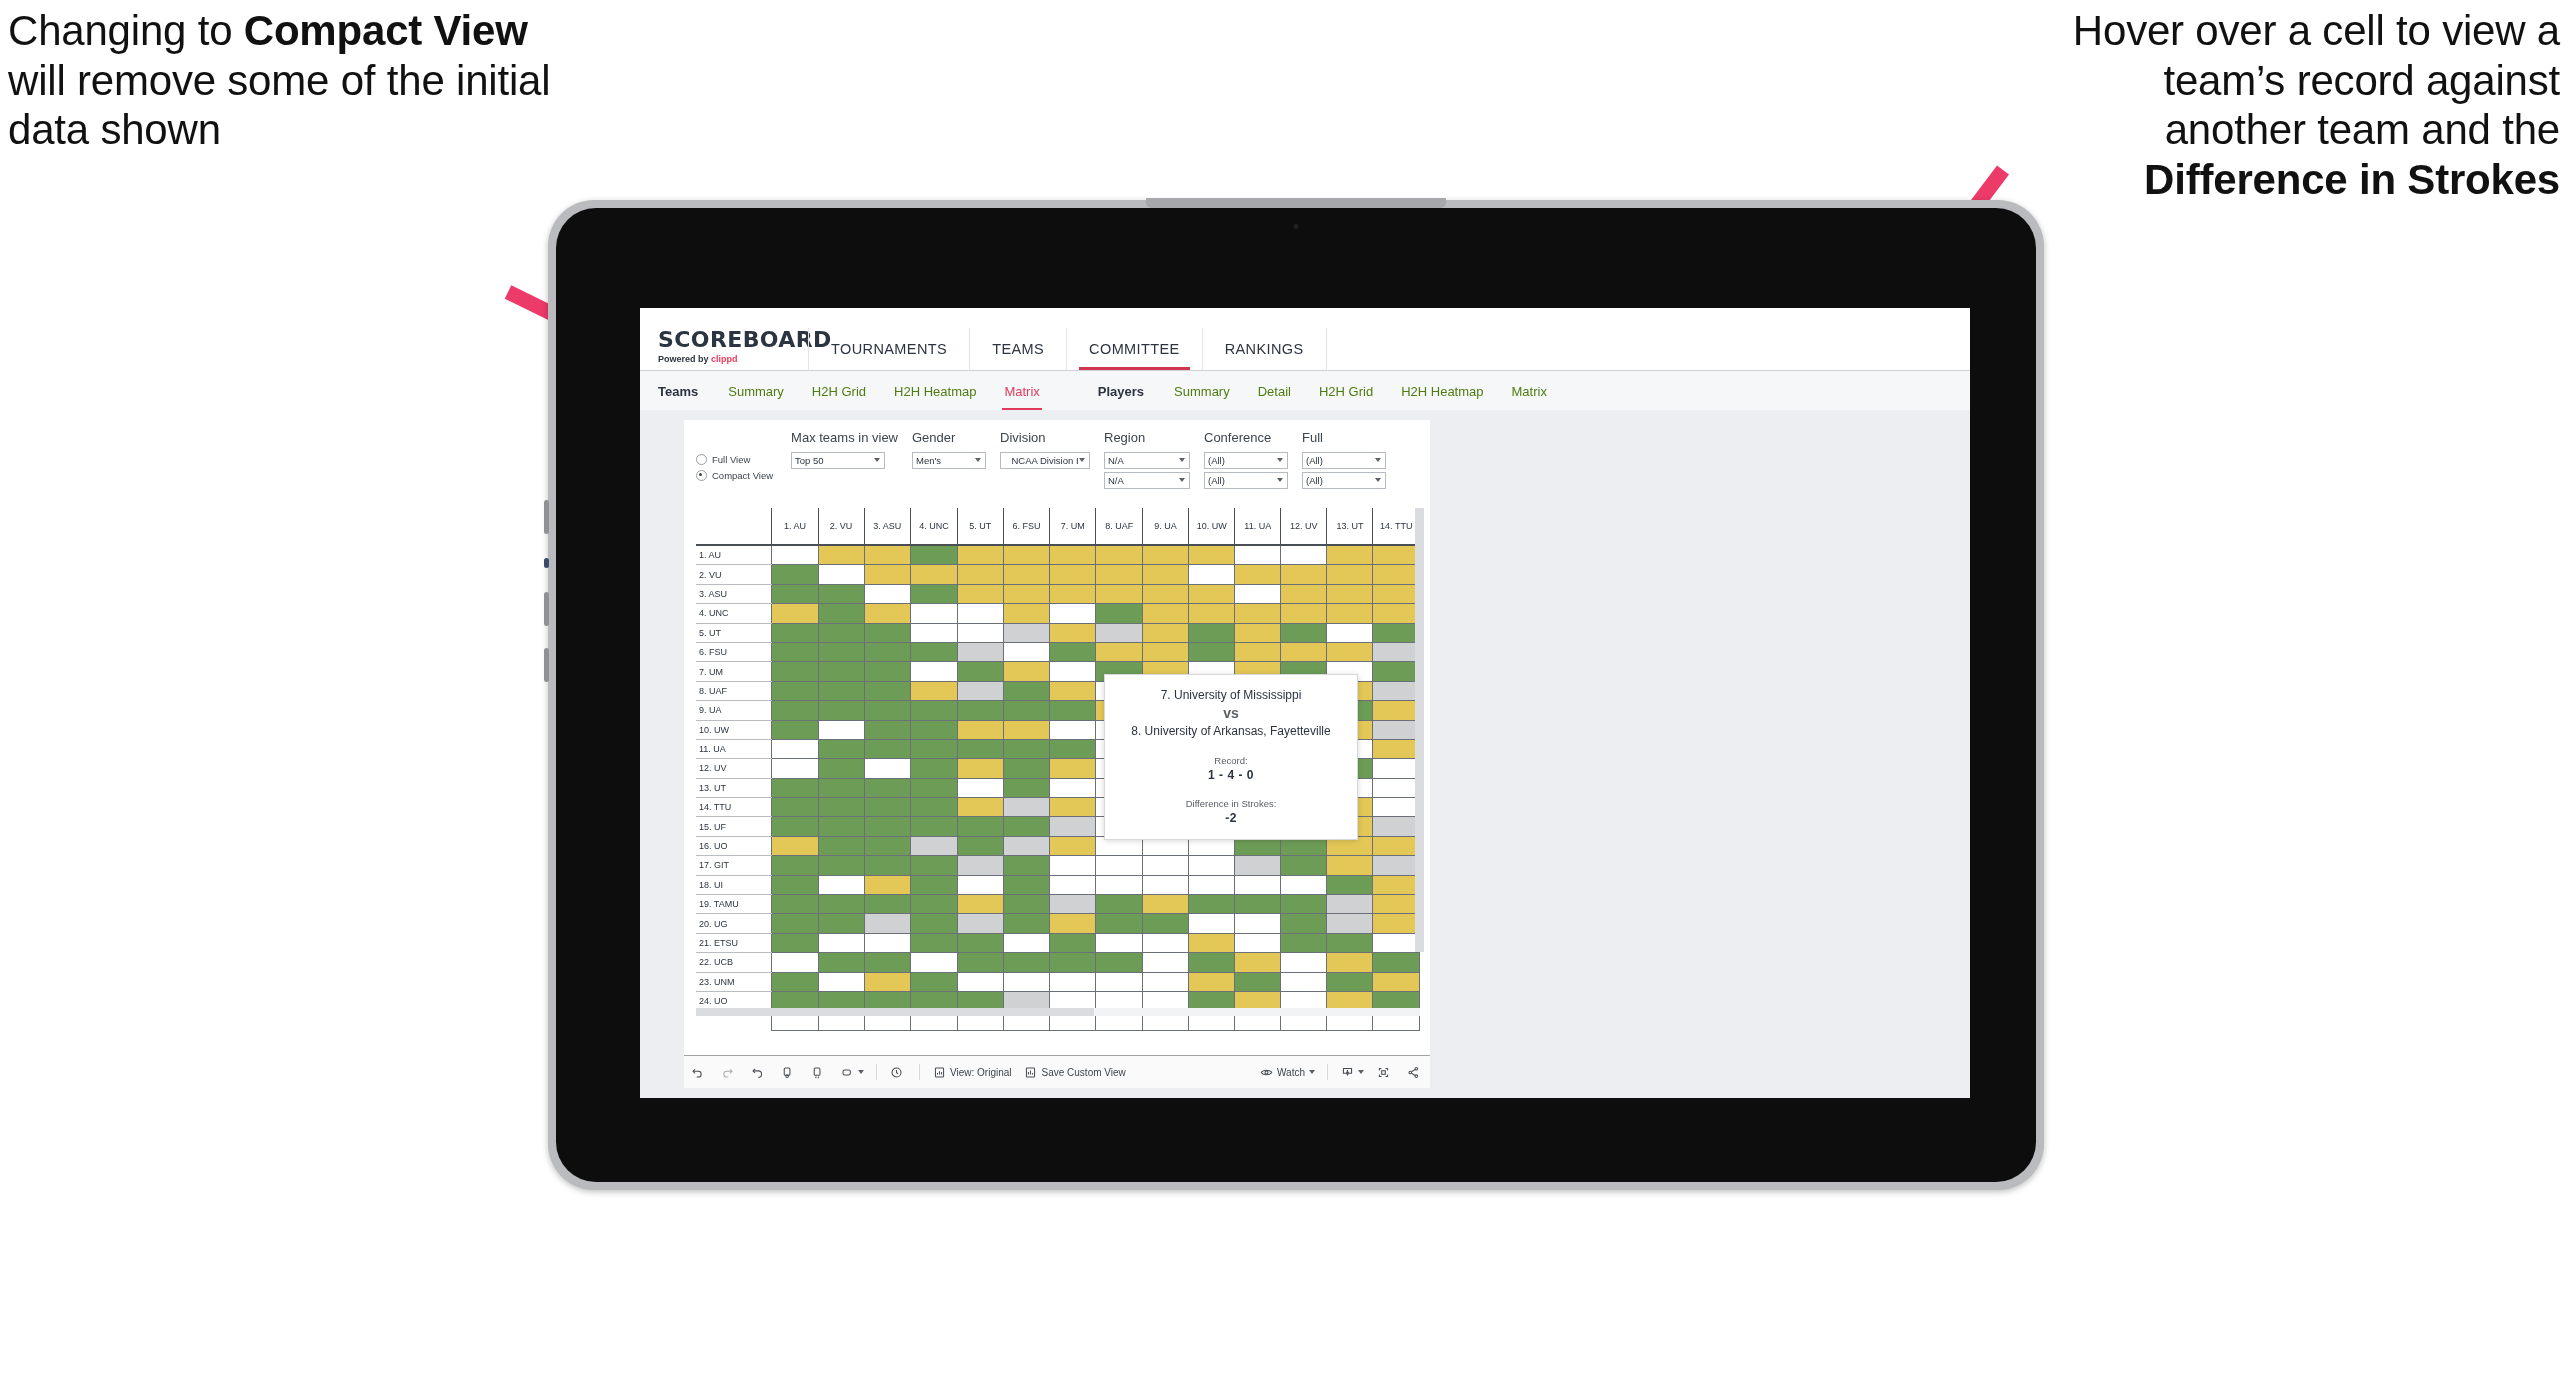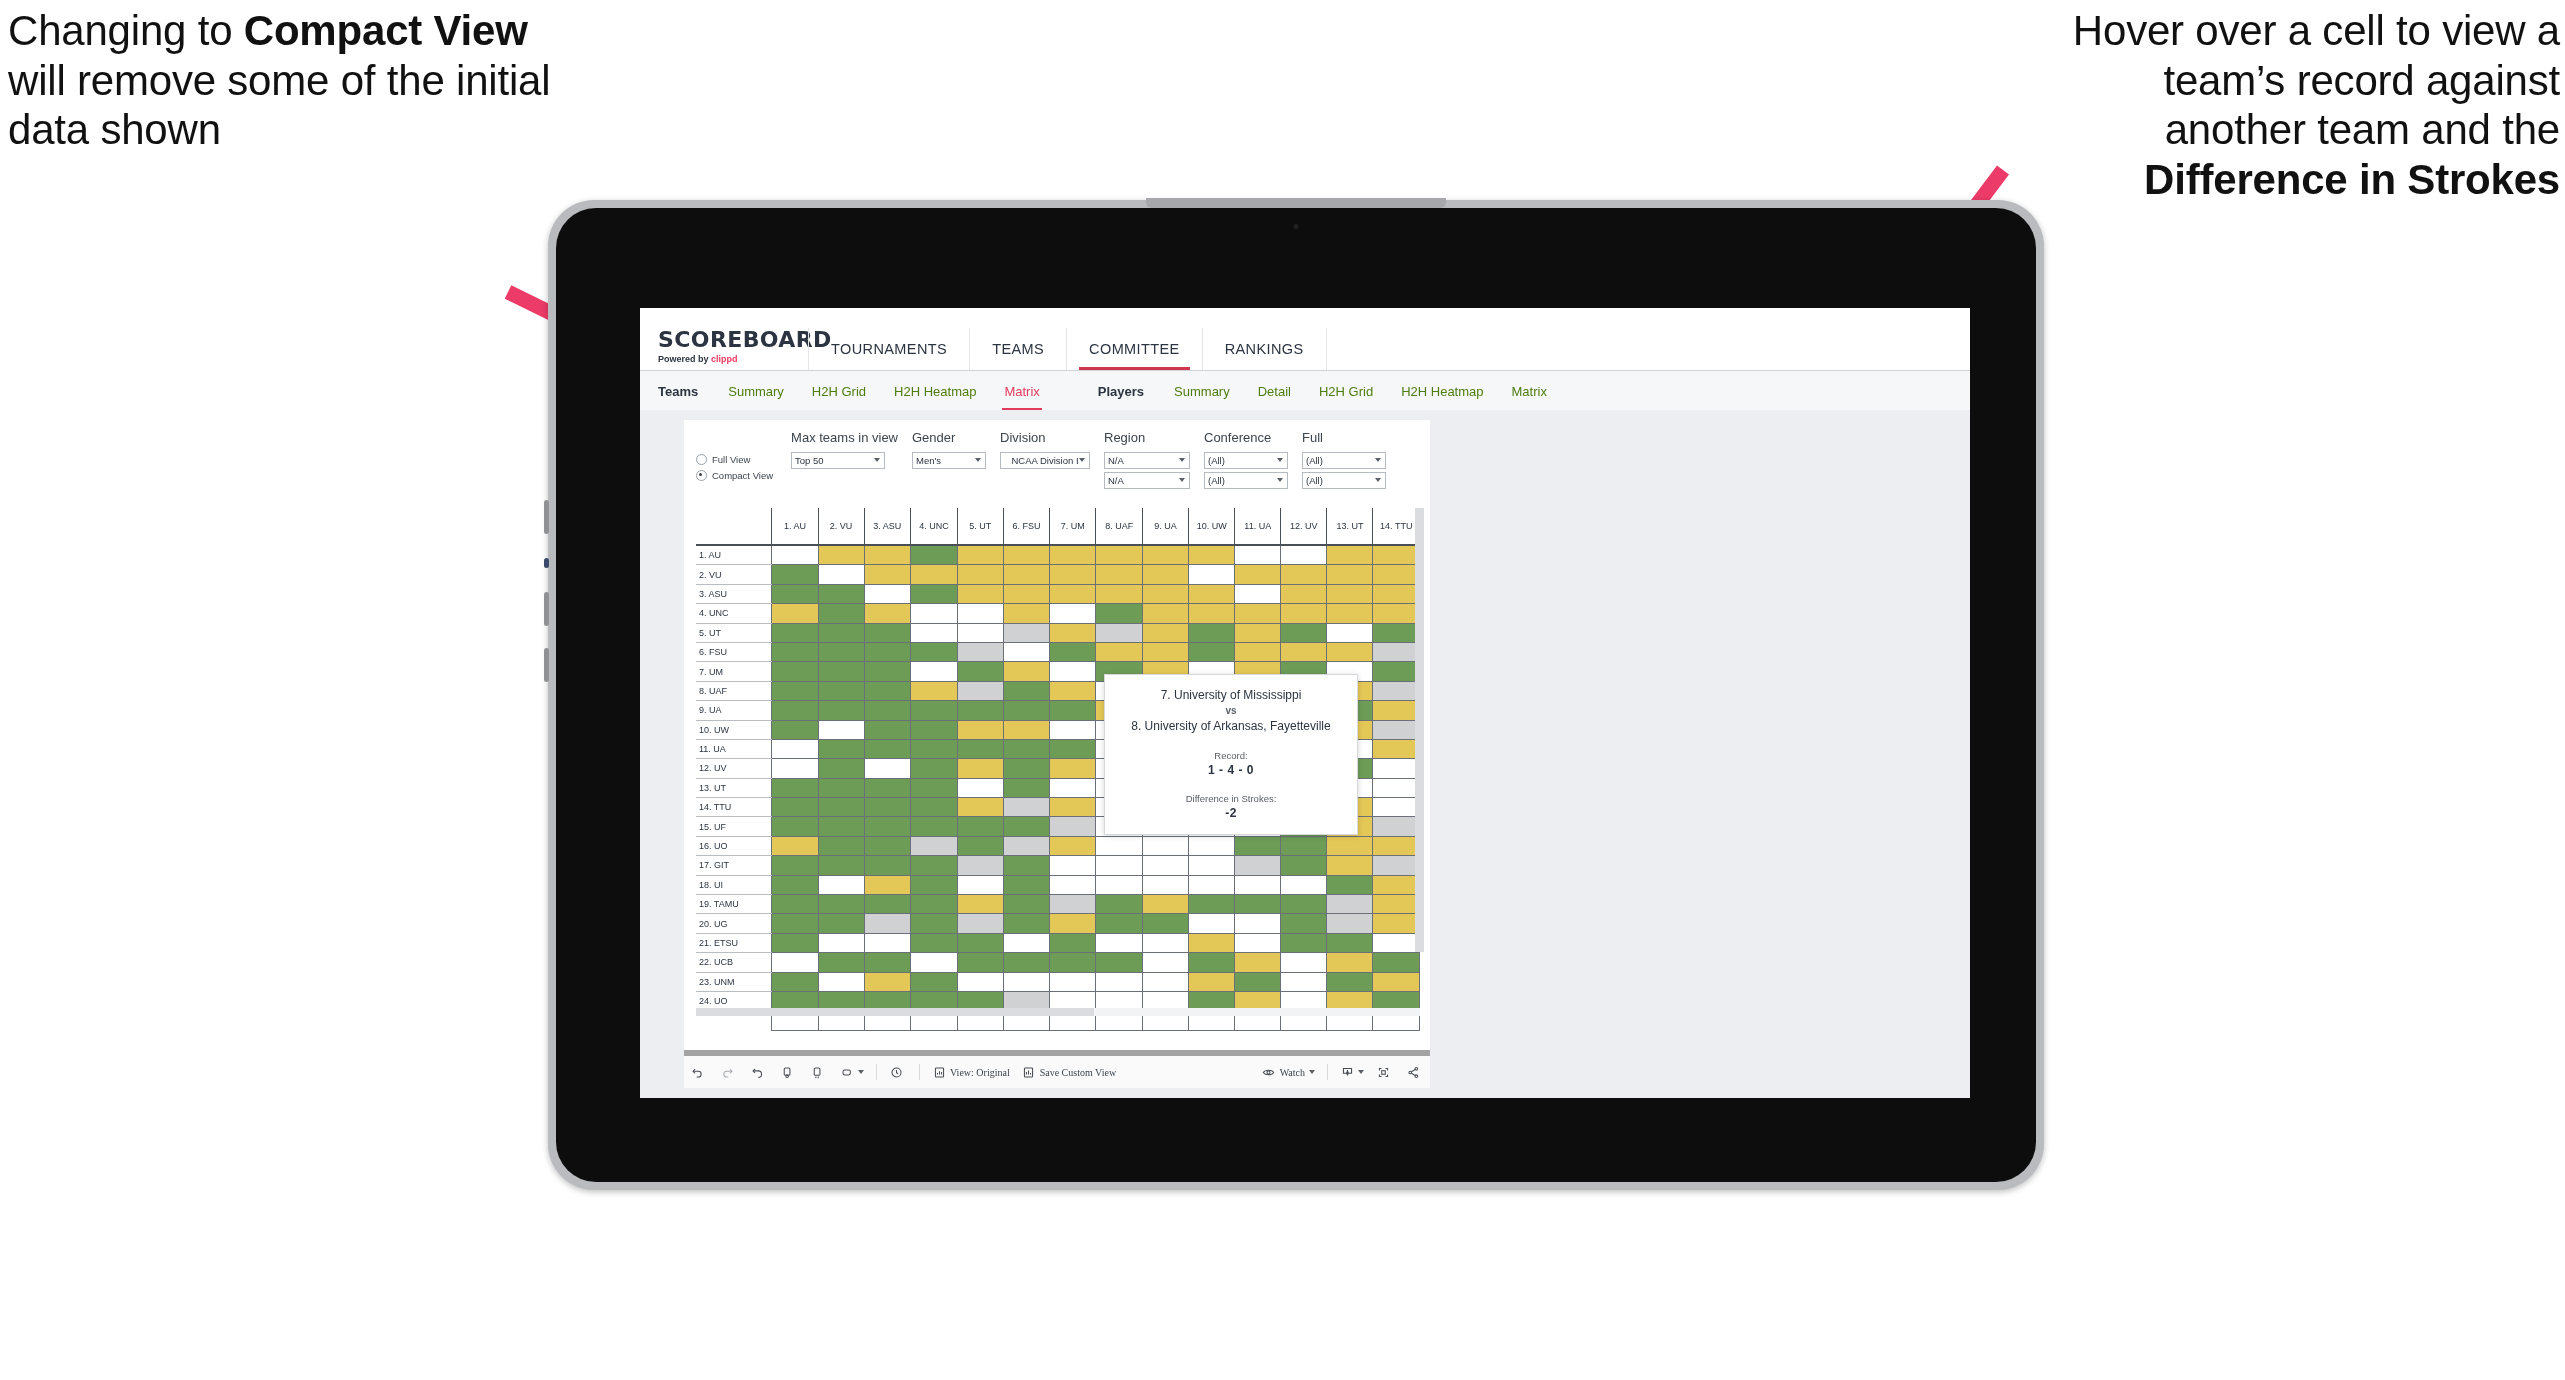--- a/index.html
+++ b/index.html
@@ -96,27 +96,27 @@
 
   
   #vscroll{position:absolute;right:-4px;top:0;width:9px;height:444px;background:#dadcdf;}
   #hscrolltrack{position:absolute;left:12px;right:10px;bottom:52px;height:8px;background:#f2f3f4;}
   #hscrollthumb{position:absolute;left:0;top:0;width:55%;height:8px;background:#dadcdf;}
 
   
   #tooltip{position:absolute;left:420px;top:254px;width:236px;background:#fff;
     border:1px solid #d6d8db;box-shadow:0 1px 6px rgba(0,0,0,.16);padding:12px 8px 14px 8px;text-align:center;z-index:9;}
   #tooltip .tt-team{font-size:12px;color:#2b3440;line-height:1.35;}
-  #tooltip .tt-vs{font-size:10px;color:#5b6066;margin:2px 0;font-weight:bold;}
+  #tooltip .tt-vs{font-size:14px;color:#5b6066;margin:2px 0;font-weight:bold;}
   #tooltip .tt-lab{font-size:9.5px;color:#5b6066;margin-top:16px;}
   #tooltip .tt-val{font-size:12px;color:#2b3440;font-weight:600;margin-top:2px;letter-spacing:.5px;text-align:center;}
 
   
   #toolbar{position:absolute;left:44px;bottom:10px;width:746px;height:32px;background:#fafafa;
-    border-top:6px solid #a3a3a3;display:flex;align-items:center;font-size:10px;color:#3c444d;font-family:Liberation Serif, serif;}
+    border-top:1px solid #a3a3a3;display:flex;align-items:center;font-size:10px;color:#3c444d;}
   #toolbar .tb{display:flex;align-items:center;padding:0 6px;height:100%;cursor:pointer;}
   #toolbar .tbsep{width:1px;height:16px;background:#d7d9dc;margin:0 6px;}
   #toolbar .tbspacer{flex:1;}
   .ticon{display:inline-flex;align-items:center;justify-content:center;width:14px;height:14px;margin-right:4px;}
   .ticon svg{width:13px;height:13px;}
 </style>
 </head>
 <body>
 
 <div class="callout" id="callout-left"><span>Changing to </span><b>Compact View</b><span> will remove some of the initial data shown</span></div>

